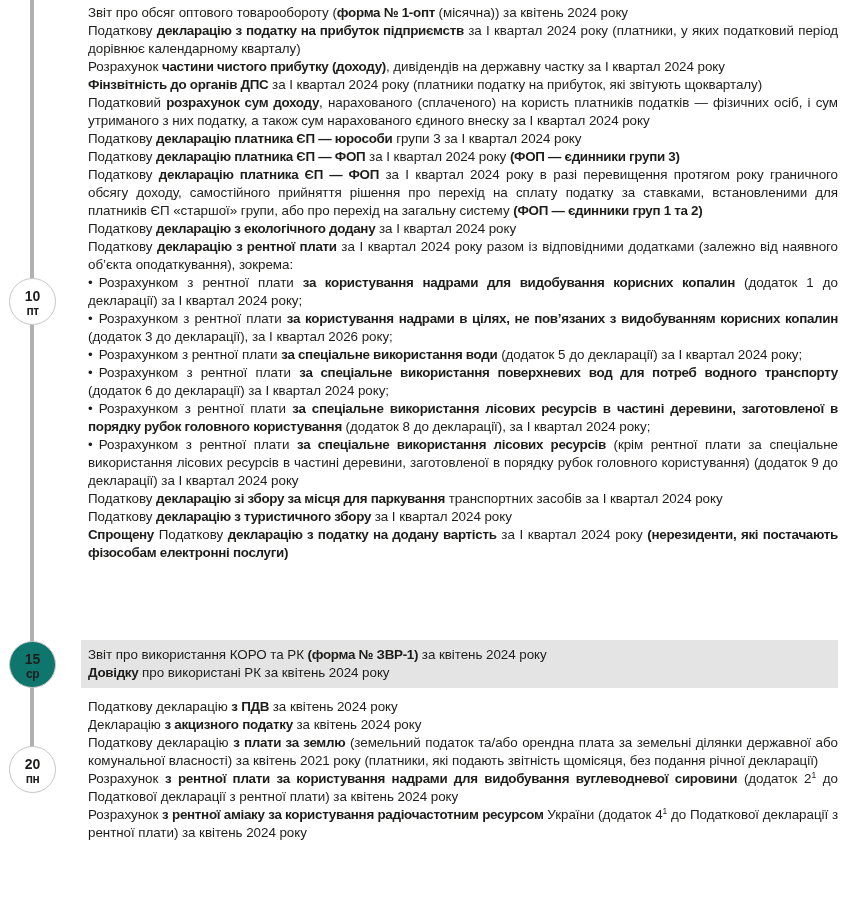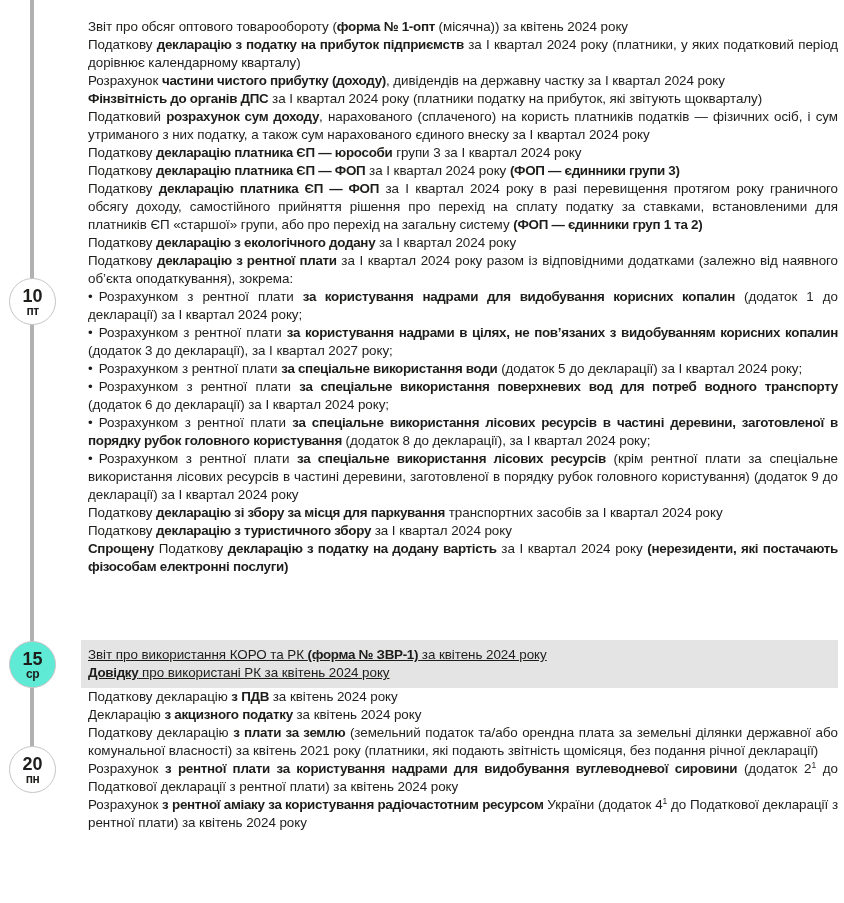--- a/index.html
+++ b/index.html
@@ -28,47 +28,47 @@
     border-radius:50%;
     border:1px solid var(--circle-border);
     background:var(--circle-fill);
     display:flex;flex-direction:column;align-items:center;justify-content:center;
     z-index:2;
   }
   .date-circle.hl{background:var(--band);}
   .circle-0{top:278px}
   .circle-1{top:641px}
   .circle-2{top:746px}
-  .date-circle .day{font-weight:bold;font-size:18px;line-height:18px;}
+  .date-circle .day{font-weight:bold;font-size:14px;line-height:18px;}
   .date-circle .weekday{font-weight:bold;font-size:12px;line-height:10px;margin-top:1px;letter-spacing:-0.5px;}
   .content{position:relative;margin:0 6px 0 88px;z-index:2;}
-  .sec-0{padding-top:18px;height:636px;overflow:hidden;}
-  .sec-1{height:48px;background:var(--band);margin-left:-7px;margin-top:4px;padding:6px 6px 5px 7px;text-decoration:underline;}
-  .sec-2{}
+  .sec-0{padding-top:4px;height:636px;overflow:hidden;}
+  .sec-1{height:48px;background:var(--band);margin-left:-7px;margin-top:4px;padding:6px 6px 5px 7px;}
+  .sec-2{margin-top:10px;}
   p.item{
     margin:0;
     font-size:13.4px;line-height:18px;
     text-align:justify;
     letter-spacing:-0.05px;
   }
   .b{font-weight:bold;letter-spacing:-0.3px;}
   .bullet{margin-right:6px;display:inline-block;}
   sup.fn{font-size:8.5px;line-height:0;vertical-align:super;}
 </style>
 </head>
 <body>
 
 <div class="page">
   <div class="timeline-line"></div>
   <div id="rail-circles">
       <div class="date-circle circle-0">
         <div class="day">10</div>
         <div class="weekday">пт</div>
       </div>
-      <div class="date-circle circle-1 hl" style="background: #5eead4;">
+      <div class="date-circle circle-1 hl" style="background: #0f766e;">
         <div class="day">15</div>
         <div class="weekday">ср</div>
       </div>
       <div class="date-circle circle-2">
         <div class="day">20</div>
         <div class="weekday">пн</div>
       </div>
     </div>
   <div class="content" id="sections-root">
       <section class="sec sec-0">
@@ -76,21 +76,21 @@
         <p class="item"><span>Податкову </span><span class="b">декларацію з податку на прибуток підприємств</span><span> за І квартал 2024 року (платники, у яких податковий період дорівнює календарному кварталу)</span></p>
         <p class="item"><span>Розрахунок </span><span class="b">частини чистого прибутку (доходу)</span><span>, дивідендів на державну частку за І квартал 2024 року</span></p>
         <p class="item"><span class="b">Фінзвітність до органів ДПС</span><span> за І квартал 2024 року (платники податку на прибуток, які звітують щокварталу)</span></p>
         <p class="item"><span>Податковий </span><span class="b">розрахунок сум доходу</span><span>, нарахованого (сплаченого) на користь платників податків — фізичних осіб, і сум утриманого з них податку, а також сум нарахованого єдиного внеску за І квартал 2024 року</span></p>
         <p class="item"><span>Податкову </span><span class="b">декларацію платника ЄП — юрособи</span><span> групи 3 за І квартал 2024 року</span></p>
         <p class="item"><span>Податкову </span><span class="b">декларацію платника ЄП — ФОП</span><span> за І квартал 2024 року </span><span class="b">(ФОП — єдинники групи 3)</span></p>
         <p class="item"><span>Податкову </span><span class="b">декларацію платника ЄП — ФОП</span><span> за І квартал 2024 року в разі перевищення протягом року граничного обсягу доходу, самостійного прийняття рішення про перехід на сплату податку за ставками, встановленими для платників ЄП «старшої» групи, або про перехід на загальну систему </span><span class="b">(ФОП — єдинники груп 1 та 2)</span></p>
         <p class="item"><span>Податкову </span><span class="b">декларацію з екологічного додану</span><span> за І квартал 2024 року</span></p>
         <p class="item"><span>Податкову </span><span class="b">декларацію з рентної плати</span><span> за І квартал 2024 року разом із відповідними додатками (залежно від наявного об’єкта оподаткування), зокрема:</span></p>
         <p class="item"><span class="bullet">•</span><span>Розрахунком з рентної плати </span><span class="b">за користування надрами для видобування корисних копалин</span><span> (додаток 1 до декларації) за І квартал 2024 року;</span></p>
-        <p class="item"><span class="bullet">•</span><span>Розрахунком з рентної плати </span><span class="b">за користування надрами в цілях, не пов’язаних з видобуванням корисних копалин</span><span> (додаток 3 до декларації), за І квартал 2027 року;</span></p>
+        <p class="item"><span class="bullet">•</span><span>Розрахунком з рентної плати </span><span class="b">за користування надрами в цілях, не пов’язаних з видобуванням корисних копалин</span><span> (додаток 3 до декларації), за І квартал 2026 року;</span></p>
         <p class="item"><span class="bullet">•</span><span>Розрахунком з рентної плати </span><span class="b">за спеціальне використання води</span><span> (додаток 5 до декларації) за І квартал 2024 року;</span></p>
         <p class="item"><span class="bullet">•</span><span>Розрахунком з рентної плати </span><span class="b">за спеціальне використання поверхневих вод для потреб водного транспорту</span><span> (додаток 6 до декларації) за І квартал 2024 року;</span></p>
         <p class="item"><span class="bullet">•</span><span>Розрахунком з рентної плати </span><span class="b">за спеціальне використання лісових ресурсів в частині деревини, заготовленої в порядку рубок головного користування</span><span> (додаток 8 до декларації), за І квартал 2024 року;</span></p>
         <p class="item"><span class="bullet">•</span><span>Розрахунком з рентної плати </span><span class="b">за спеціальне використання лісових ресурсів</span><span> (крім рентної плати за спеціальне використання лісових ресурсів в частині деревини, заготовленої в порядку рубок головного користування) (додаток 9 до декларації) за І квартал 2024 року</span></p>
         <p class="item"><span>Податкову </span><span class="b">декларацію зі збору за місця для паркування</span><span> транспортних засобів за І квартал 2024 року</span></p>
         <p class="item"><span>Податкову </span><span class="b">декларацію з туристичного збору</span><span> за І квартал 2024 року</span></p>
         <p class="item"><span class="b">Спрощену</span><span> Податкову </span><span class="b">декларацію з податку на додану вартість</span><span> за І квартал 2024 року </span><span class="b">(нерезиденти, які постачають фізособам електронні послуги)</span></p>
       </section>
       <section class="sec sec-1">
         <p class="item"><span>Звіт про використання КОРО та РК </span><span class="b">(форма № ЗВР-1)</span><span> за квітень 2024 року</span></p>

